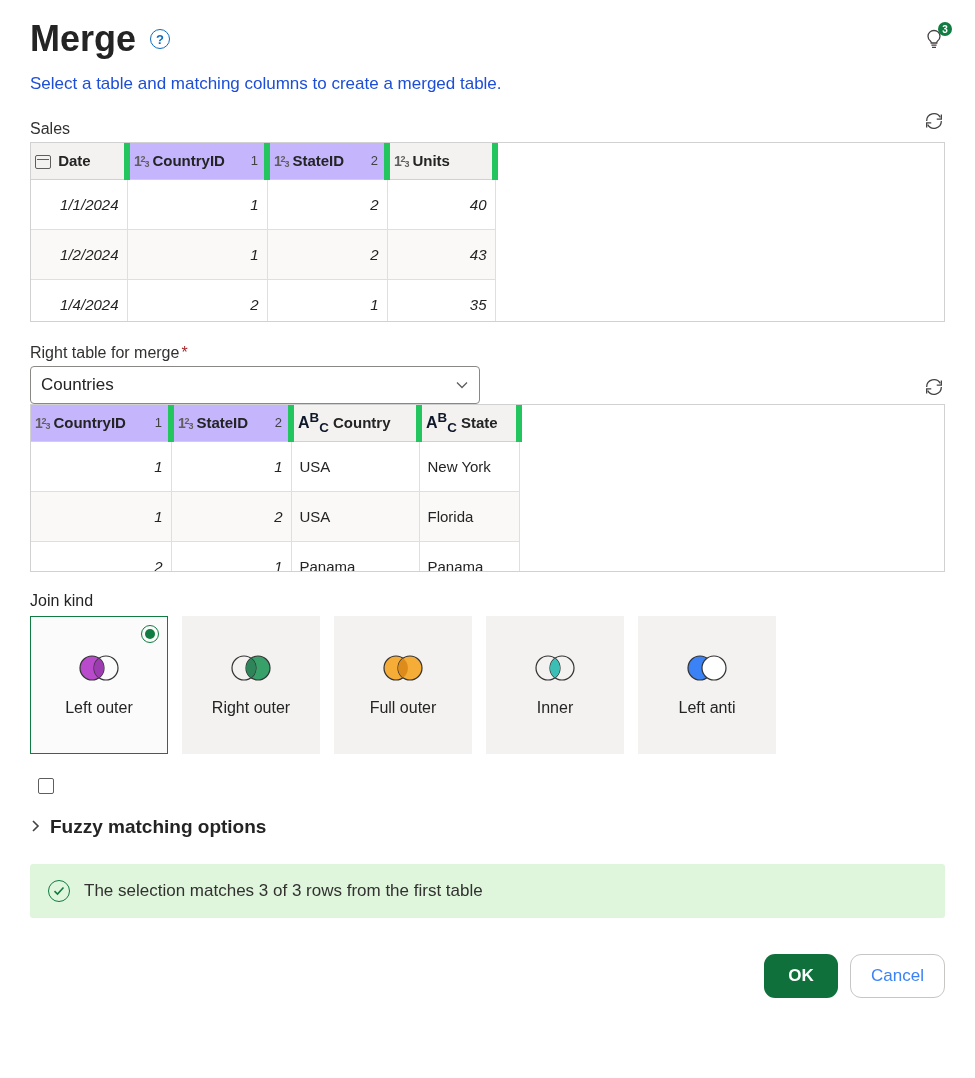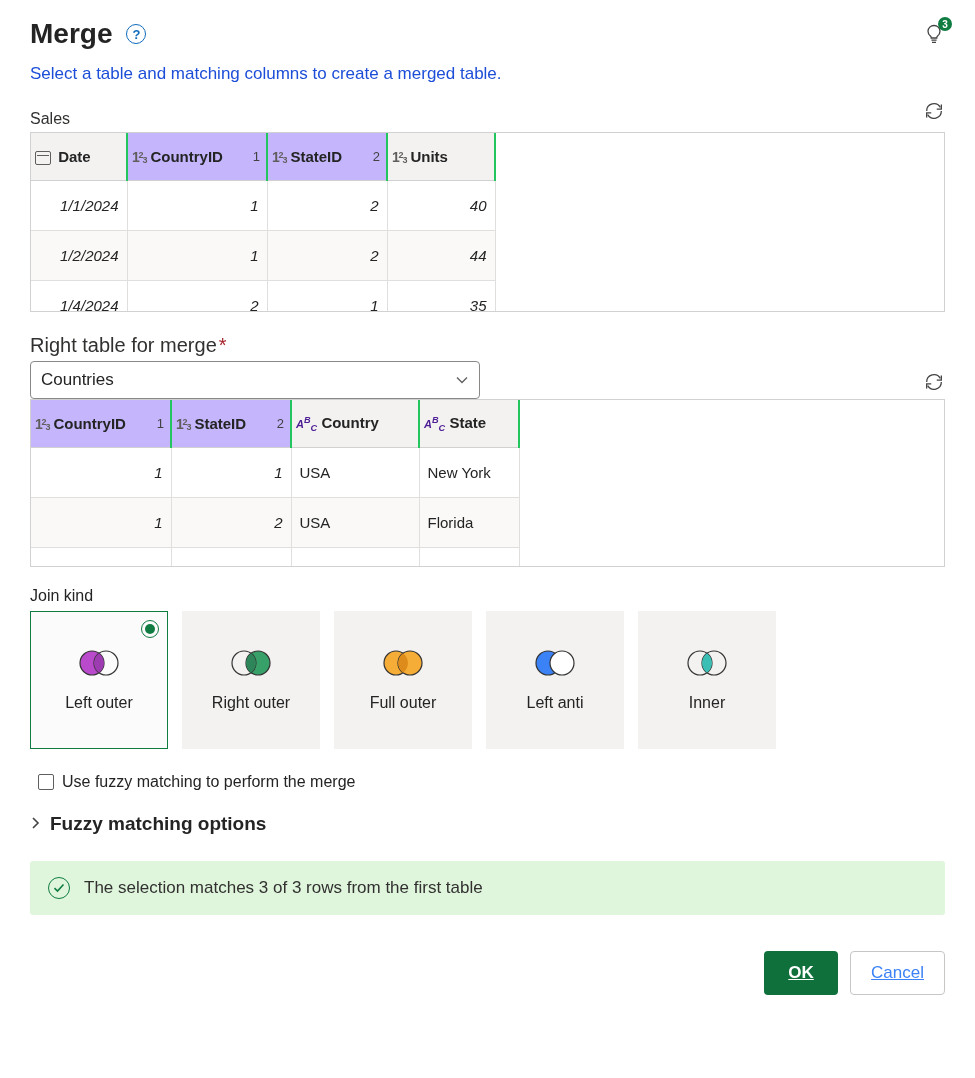--- a/index.html
+++ b/index.html
@@ -15,21 +15,21 @@
       display: flex;
       align-items: center;
       justify-content: space-between;
     }
     .title-group {
       display: flex;
       align-items: center;
       gap: 14px;
     }
     h1 {
-      font-size: 28px;
+      font-size: 36px;
       font-weight: 600;
       color: #242424;
     }
     .help-icon {
       width: 20px; height: 20px;
       border: 1.5px solid #0f6cbd;
       border-radius: 50%;
       display: inline-flex;
       align-items: center; justify-content: center;
       color: #0f6cbd;
@@ -72,23 +72,23 @@
     }
     .table-wrap2 { height: 168px; }
     table {
       border-collapse: collapse;
       font-size: 15px;
     }
     th {
       background: #f3f2f1;
       font-weight: 600;
       text-align: left;
-      border-right: 2px solid #22c55e;
+      border-right: 6px solid #22c55e;
       border-bottom: 1px solid #d1d1d1;
-      height: 47px;
+      height: 36px;
       padding: 0 6px 0 4px;
       white-space: nowrap;
       position: relative;
     }
     th.selected { background: #c4b5fd; }
     th .ord {
       float: right;
       font-weight: 400;
       color: #424242;
       margin-left: 6px;
@@ -112,21 +112,21 @@
       padding-bottom: 3px;
     }
     .row-with-refresh {
       display: flex;
       align-items: flex-start;
       gap: 12px;
     }
     .row-with-refresh > :first-child { flex: 1; }
     .field-label {
       margin-top: 22px;
-      font-size: 20px;
+      font-size: 16px;
       color: #323130;
     }
     .req { color: #a4262c; margin-left: 2px; }
     .select-box {
       margin-top: 4px;
       width: 450px;
       height: 38px;
       border: 1px solid #8a8886;
       border-radius: 4px;
       display: flex;
@@ -230,25 +230,25 @@
     }
     .footer-buttons {
       margin-top: 36px;
       display: flex;
       justify-content: flex-end;
       gap: 12px;
     }
     .btn {
       height: 44px;
       min-width: 74px;
-      border-radius: 4px;
+      border-radius: 11px;
       font-size: 17px;
       padding: 0 20px;
       cursor: pointer;
-      display: flex; align-items: center; justify-content: center; text-decoration: underline;
+      display: flex; align-items: center; justify-content: center;
     }
     .btn-primary {
       background: #0f703b;
       color: #fff;
       border: none;
       font-weight: 600;
     }
     .btn-secondary {
       background: #fff;
       border: 1px solid #c8c6c4;
@@ -265,21 +265,21 @@
     }
     .t123 {
       font-family: "Segoe UI", sans-serif;
       font-size: 14px;
       letter-spacing: -1.2px;
       color: #605e5c;
     }
     .t123 sup { font-size: 9px; vertical-align: 4px; }
     .t123 sub { font-size: 9px; vertical-align: -1px; }
     .abc {
-      font-size: 11px; color: #4c1d95; font-style: italic;
+      font-size: 16px; color: #0f172a;
     }
   </style>
 </head>
 <body>
 
 <div class="header-row">
   <div class="title-group">
     <h1>Merge</h1>
     <span class="help-icon">?</span>
   </div>
@@ -335,21 +335,21 @@
       <tr>
         <td class="date">1/1/2024</td>
         <td class="num">1</td>
         <td class="num">2</td>
         <td class="num">40</td>
       </tr>
       <tr class="odd">
         <td class="date">1/2/2024</td>
         <td class="num">1</td>
         <td class="num">2</td>
-        <td class="num">44</td>
+        <td class="num">43</td>
       </tr>
       <tr>
         <td class="date">1/4/2024</td>
         <td class="num">2</td>
         <td class="num">1</td>
         <td class="num">35</td>
       </tr>
     </tbody>
   </table>
 </div>
@@ -447,38 +447,37 @@
   <div class="join-card">
     <svg class="venn" viewBox="0 0 48 32">
       <circle cx="17" cy="16" r="12" fill="#f6ad37" stroke="#333" stroke-width="1.2"></circle>
       <circle cx="31" cy="16" r="12" fill="#f6ad37" stroke="#333" stroke-width="1.2"></circle>
       <path d="M24 6.3a12 12 0 0 1 0 19.4 12 12 0 0 1 0-19.4Z" fill="#dd8b1a"></path>
     </svg>
     <span>Full outer</span>
   </div>
   <div class="join-card">
     <svg class="venn" viewBox="0 0 48 32">
-      <circle cx="17" cy="16" r="12" fill="#3b82f6" stroke="#333" stroke-width="1.2"></circle>
-      <circle cx="31" cy="16" r="12" fill="#fff" stroke="#333" stroke-width="1.2"></circle>
-    </svg>
-    <span>Left anti</span>
-  </div>
-  <div class="join-card">
-    <svg class="venn" viewBox="0 0 48 32">
       <circle cx="17" cy="16" r="12" fill="none" stroke="#333" stroke-width="1.2"></circle>
       <circle cx="31" cy="16" r="12" fill="none" stroke="#333" stroke-width="1.2"></circle>
       <path d="M24 6.3a12 12 0 0 1 0 19.4 12 12 0 0 1 0-19.4Z" fill="#3bbfb5"></path>
     </svg>
     <span>Inner</span>
   </div>
+  <div class="join-card">
+    <svg class="venn" viewBox="0 0 48 32">
+      <circle cx="17" cy="16" r="12" fill="#3b82f6" stroke="#333" stroke-width="1.2"></circle>
+      <circle cx="31" cy="16" r="12" fill="#fff" stroke="#333" stroke-width="1.2"></circle>
+    </svg>
+    <span>Left anti</span>
+  </div>
 </div>
 
 <div class="checkbox-row">
   <span class="chk"></span>
-  <span>Use fuzzy matching to perform the merge</span>
 </div>
 
 <div class="collapsible">
   <span class="caret">
     <svg width="10" height="14" viewBox="0 0 10 14" fill="none" stroke="#424242" stroke-width="1.6">
         <path d="M3 2l5 5-5 5"></path>
       </svg>
   </span>
   <span>Fuzzy matching options</span>
 </div>

